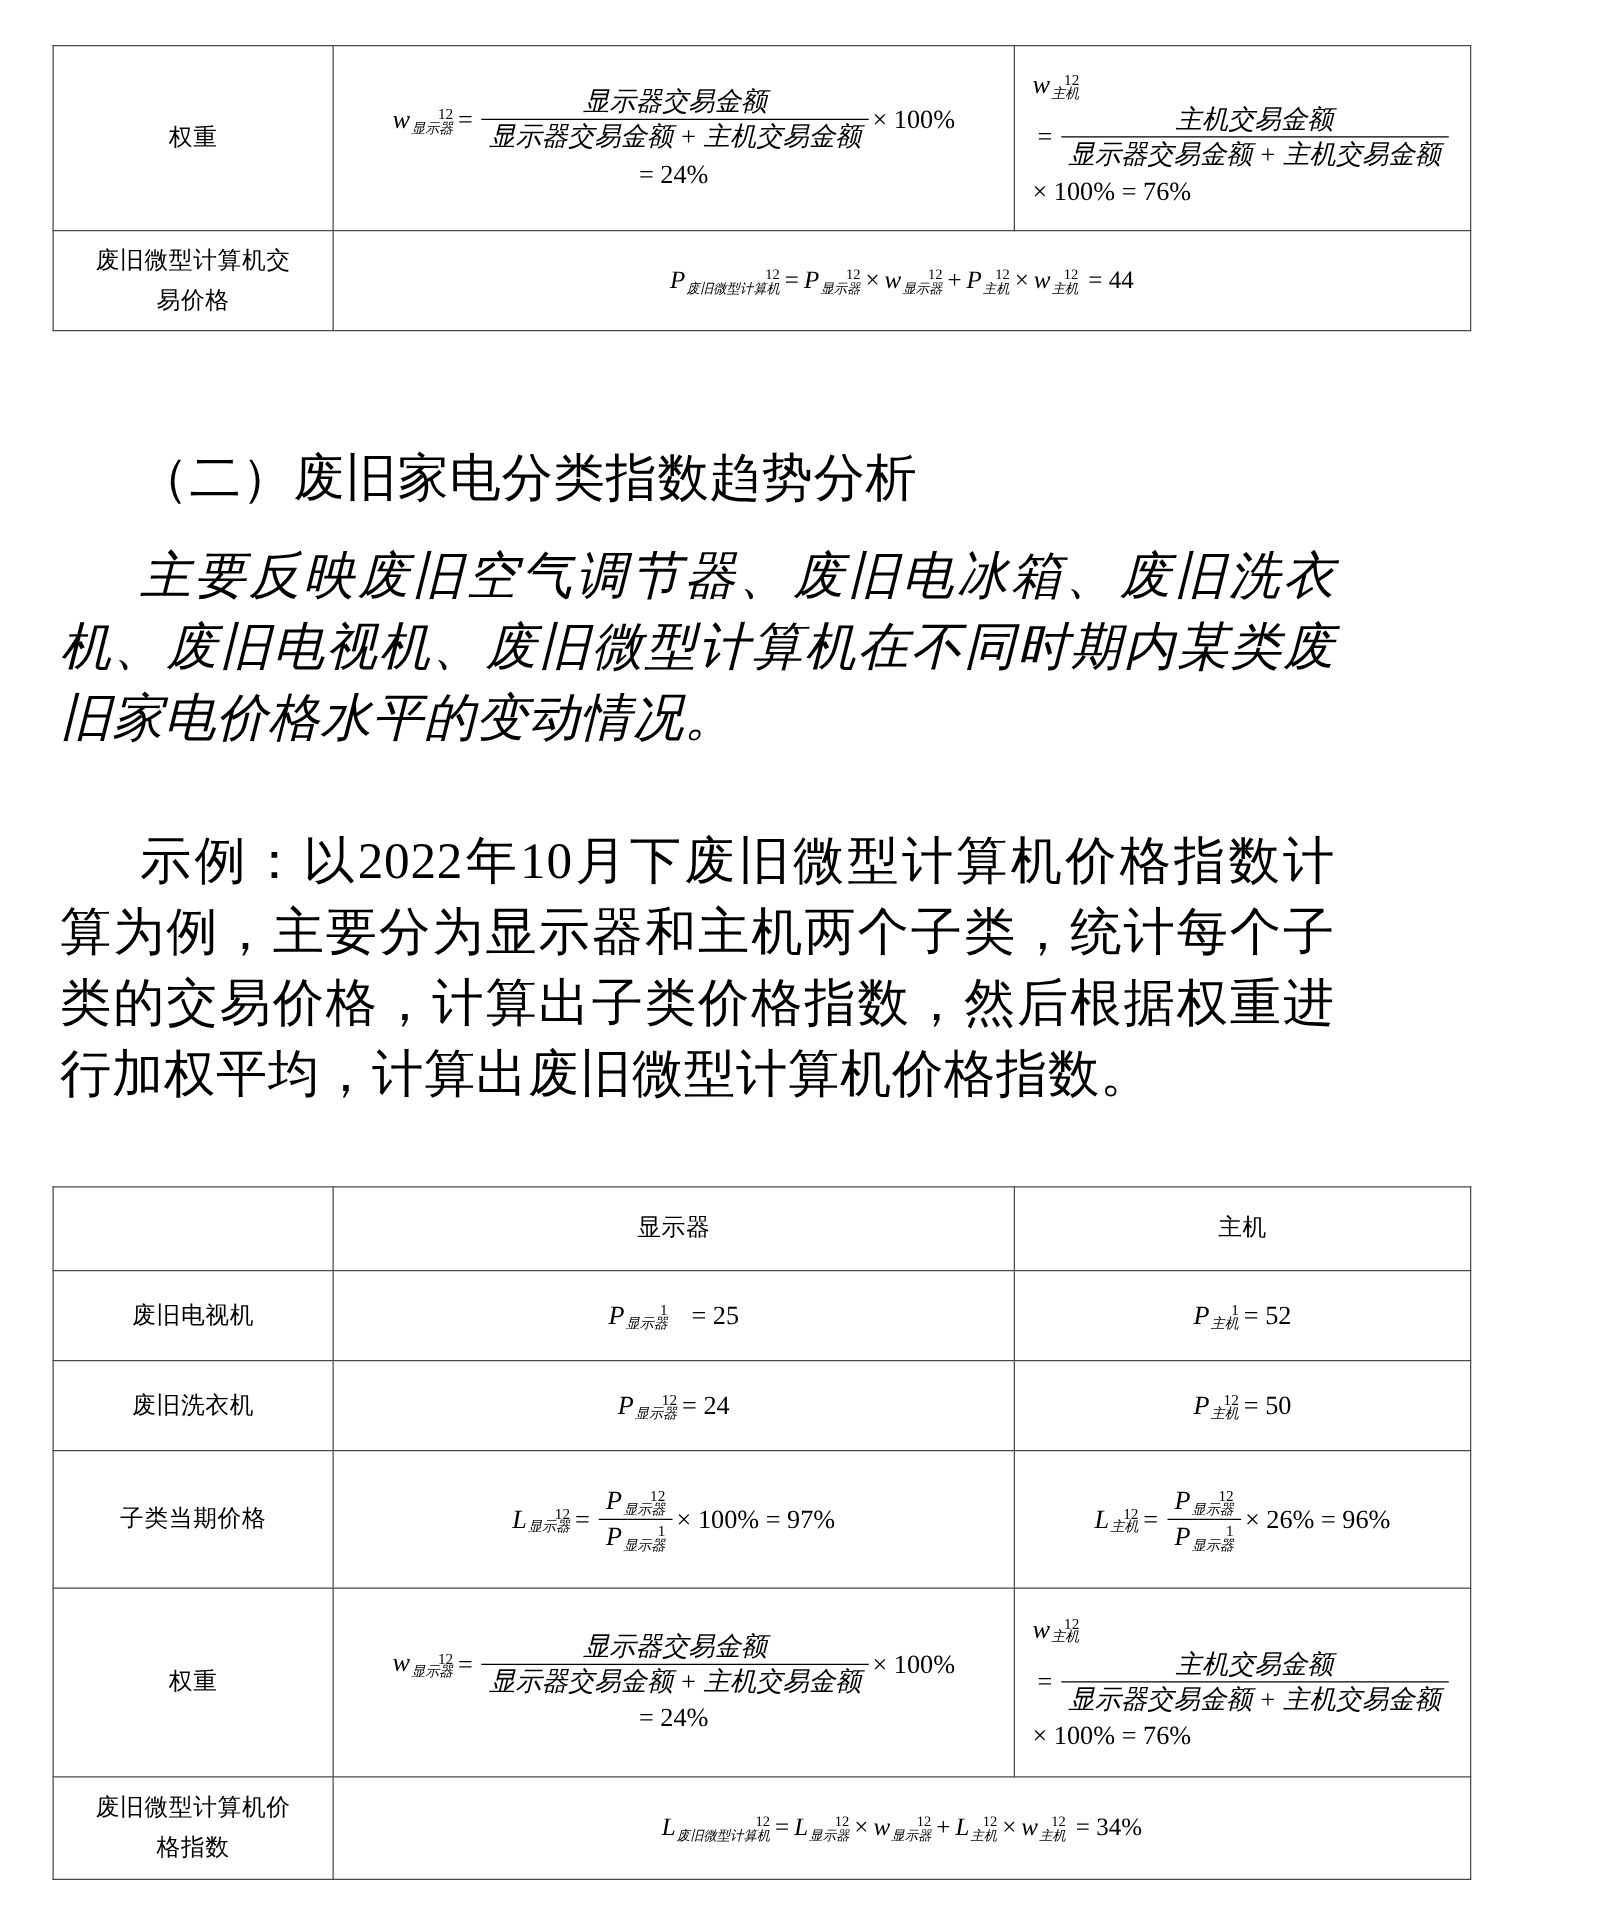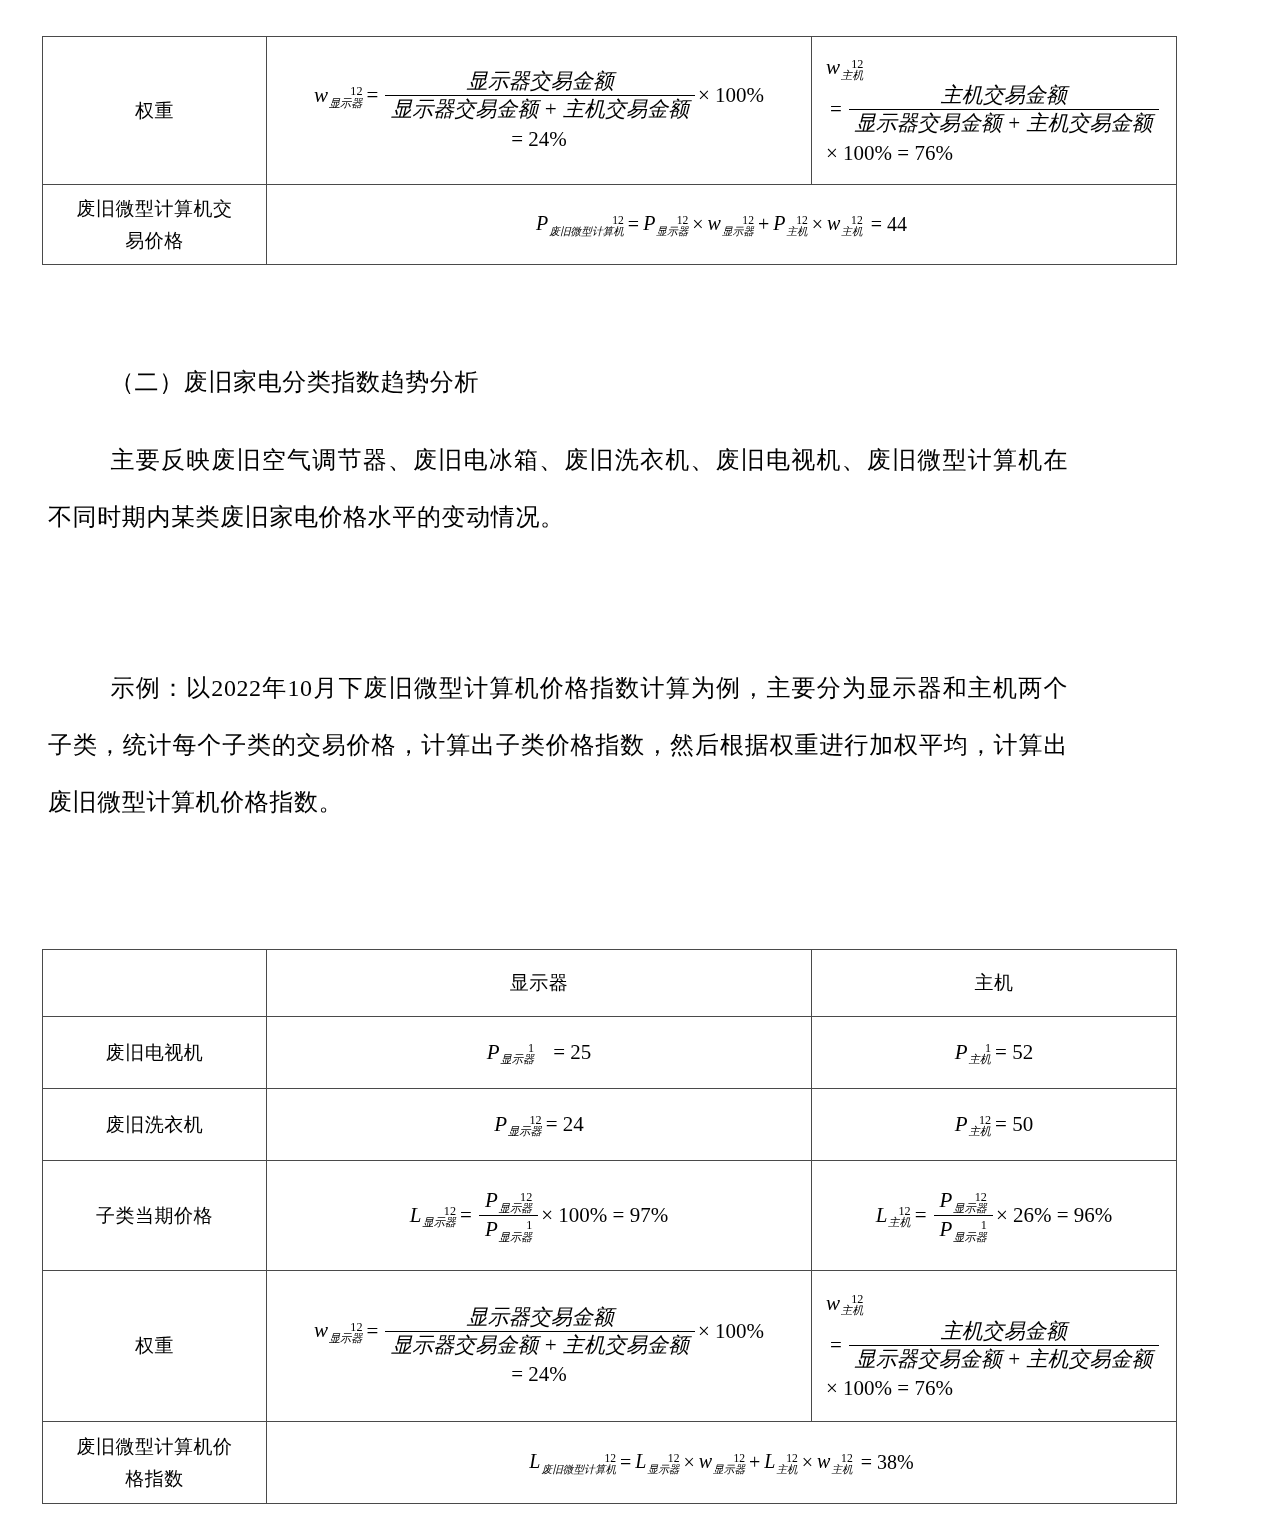--- a/index.html
+++ b/index.html
@@ -106,21 +106,21 @@
   }
   .cjk-it {
     font-style: italic;
     font-family: "Liberation Serif", "DejaVu Serif", serif;
   }
 
   
   .para {
     position: absolute;
     font-family: "Liberation Serif", "DejaVu Serif", serif;
-    font-size: 24px;
+    font-size: 41px;
     line-height: 57px;
     letter-spacing: 0.6px;
     color: #000;
     text-align: justify;
   }
   .indent { display: inline-block; width: 62px; }
 
   .weight-stack {
     display: flex;
     flex-direction: column;
@@ -198,21 +198,21 @@
           </div>
         </td>
       </tr>
     </tbody>
   </table>
 
   <div class="para" style="left:48px; top:352px; width:1080px; line-height:60px;">
     <span class="indent"></span><span>（二）废旧家电分类指数趋势分析</span>
   </div>
 
-  <div class="para" style="left:48px; top:432px; width:1020px; text-align:justify; text-align-last:left;">
+  <div class="para" style="left:48px; top:432px; width:1020px; text-align:justify; text-align-last:left;font-style:italic;">
     <span class="indent"></span><span>主要反映废旧空气调节器、废旧电冰箱、废旧洗衣机、废旧电视机、废旧微型计算机在不同时期内某类废旧家电价格水平的变动情况。</span>
   </div>
 
   <div class="para" style="left:48px; top:660px; width:1020px; text-align:justify; text-align-last:left;">
     <span class="indent"></span><span>示例：以2022年10月下废旧微型计算机价格指数计算为例，主要分为显示器和主机两个子类，统计每个子类的交易价格，计算出子类价格指数，然后根据权重进行加权平均，计算出废旧微型计算机价格指数。</span>
   </div>
 
   <table class="doc-table" style="left:42px; top:949px; width:1133px;">
     <colgroup>
       <col class="col-label">
@@ -319,20 +319,20 @@
           <div class="math math-blk" style="font-size:20px;">
             <span class="var">L<span class="supsub"><span class="ss-sup">12</span><span class="ss-sub">废旧微型计算机</span></span></span>
             <span class="op">=</span>
             <span class="var">L<span class="supsub"><span class="ss-sup">12</span><span class="ss-sub">显示器</span></span></span>
             <span class="op">×</span>
             <span class="var">w<span class="supsub"><span class="ss-sup">12</span><span class="ss-sub">显示器</span></span></span>
             <span class="op">+</span>
             <span class="var">L<span class="supsub"><span class="ss-sup">12</span><span class="ss-sub">主机</span></span></span>
             <span class="op">×</span>
             <span class="var">w<span class="supsub"><span class="ss-sup">12</span><span class="ss-sub">主机</span></span></span>
-            <span class="num" style="margin-left:8px;">= 38%</span>
+            <span class="num" style="margin-left:8px;">= 34%</span>
           </div>
         </td>
       </tr>
     </tbody>
   </table>
 
 </div>
 
 </body></html>

